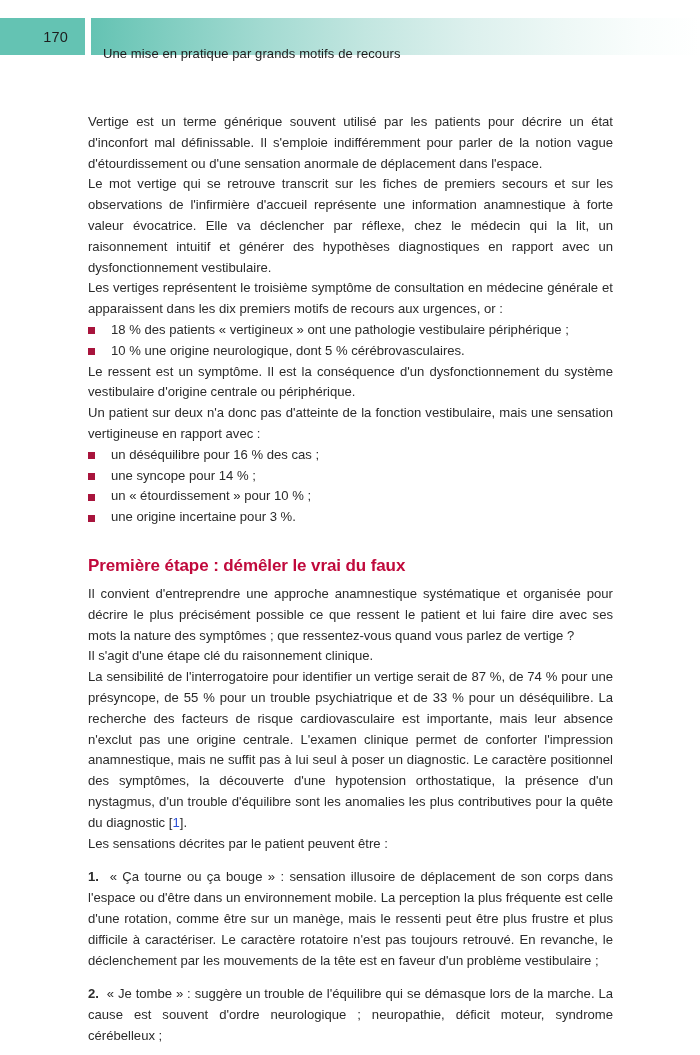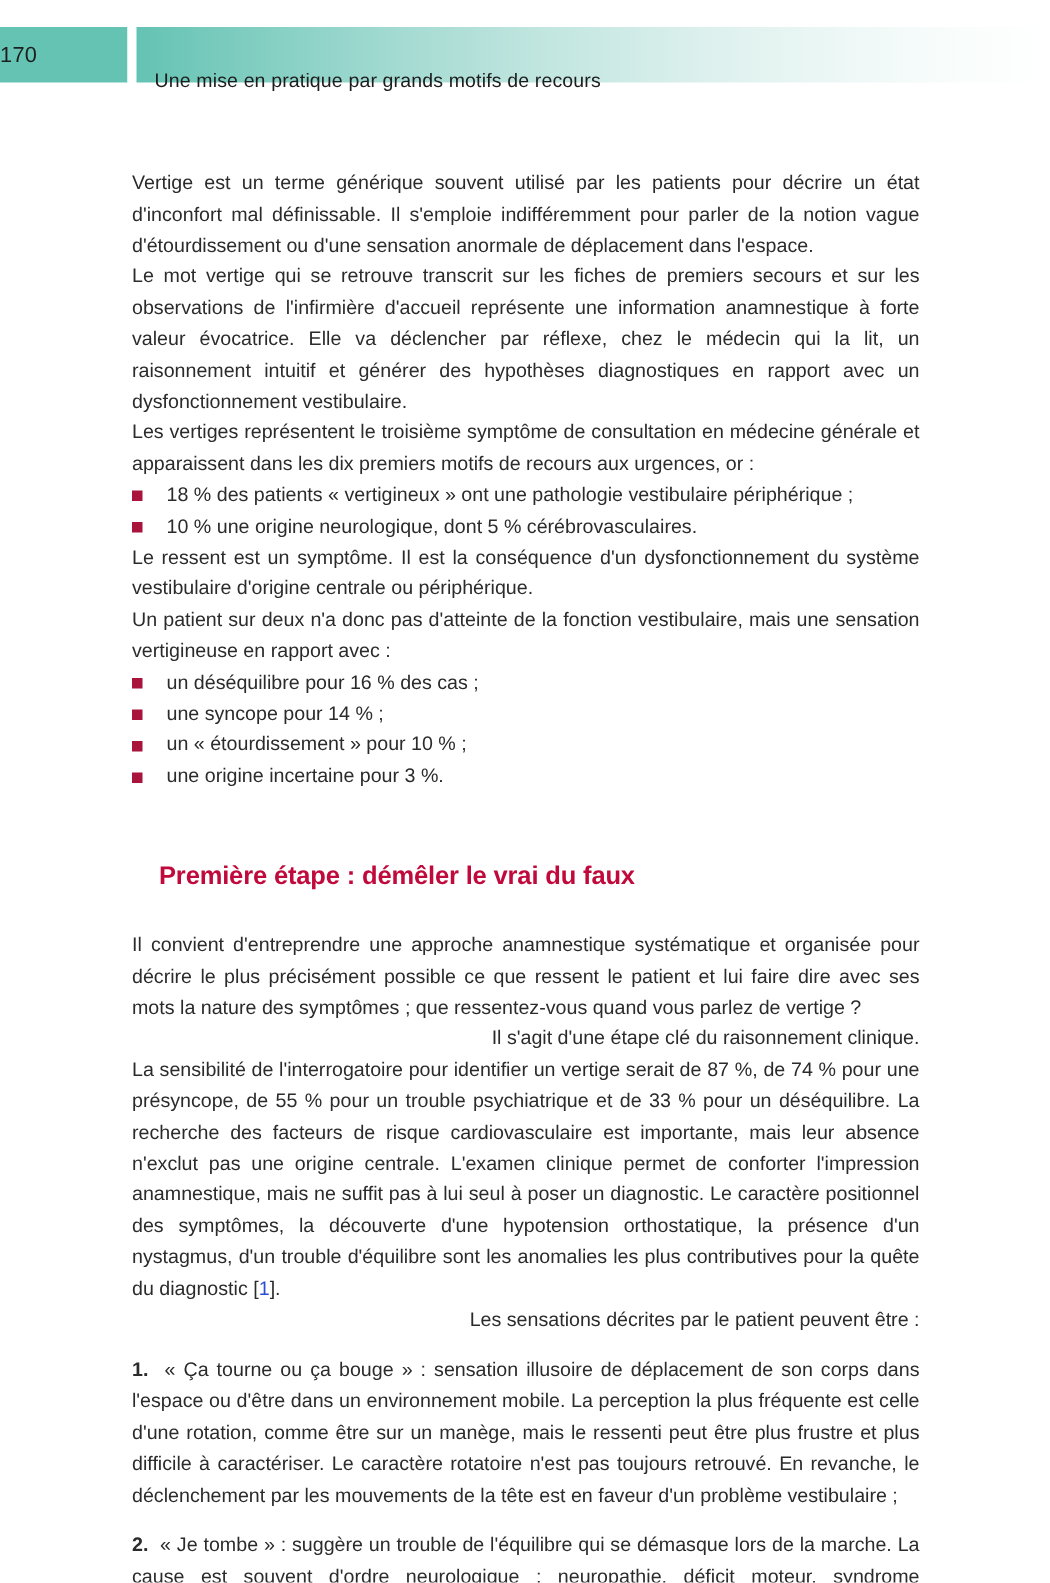--- a/index.html
+++ b/index.html
@@ -24,21 +24,21 @@
     width: 700px;
     height: 37px;
     display: flex;
     align-items: stretch;
   }
   .folio-block {
     width: 85px;
     background: #64c3b3;
     display: flex;
     align-items: center;
-    justify-content: flex-start;
+    justify-content: flex-end;
     padding-right: 17px;
     box-sizing: border-box;
   }
   .folio-number {
     font-size: 14.5px;
     color: #1d1d1d;
     letter-spacing: 0.2px;
   }
   .header-gap {
     width: 6px;
@@ -76,21 +76,21 @@
   }
 
   p.body {
     margin: 0;
     font-size: 13.1px;
     line-height: 20.8px;
     text-align: justify;
     color: #2b2b2b;
   }
   p.noj {
-    text-align: right;
+    text-align: left;
   }
 
   
   ul.sq {
     list-style: none;
     margin: 0;
     padding: 0;
   }
   ul.sq li {
     position: relative;
@@ -104,21 +104,21 @@
     left: 0px;
     top: 7.5px;
     width: 7px;
     height: 7px;
     background: #a8143c;
     display: block;
   }
 
   
   h2.section-head {
-    margin: 18px;
+    margin: 0;
     font-size: 17px;
     font-weight: bold;
     color: #c00a3c;
     letter-spacing: -0.1px;
     line-height: 22px;
   }
 
   .spacer-before-head { height: 27px; }
   .spacer-after-head  { height: 7px; }
 

